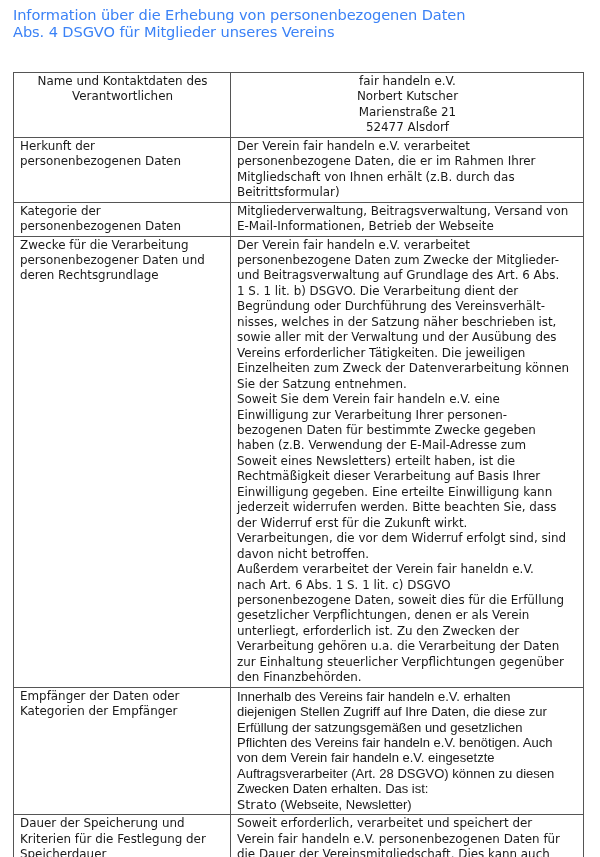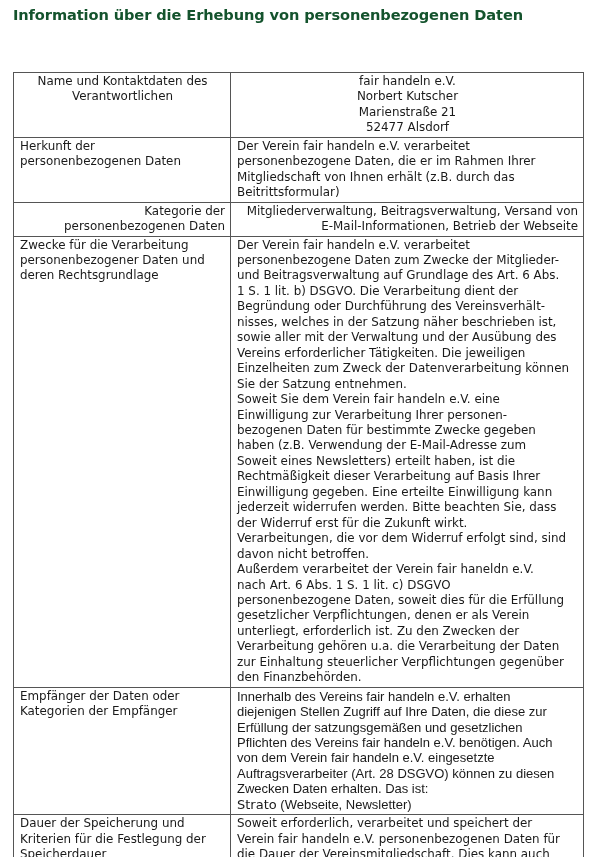--- a/index.html
+++ b/index.html
@@ -14,24 +14,24 @@
       overflow: hidden;
       font-family: "DejaVu Sans", sans-serif;
       color: #1a1a1a;
     }
     .title {
       position: absolute;
       left: 13px;
       top: 6px;
       width: 580px;
       font-family: "DejaVu Sans", sans-serif;
-      font-weight: bold;
+      font-weight: normal;
       font-size: 14.6px;
       line-height: 17px;
-      color: #14532d;
+      color: #3b82f6;
       letter-spacing: -0.1px;
     }
     .title .line { display: block; white-space: nowrap; }
     table.info {
       position: absolute;
       left: 13px;
       top: 72px;
       width: 571px;
       border-collapse: collapse;
       table-layout: fixed;
@@ -48,20 +48,21 @@
     td.value { width: 341px; }
     .ln { display: block; white-space: nowrap; }
     .arial { font-family: "Liberation Sans", sans-serif; font-size: 13px; }
     .strato { font-family: "DejaVu Sans", sans-serif; font-size: 13px; }
   </style>
 </head>
 <body>
 
 <h1 class="title" style="margin:0;">
   <span class="line">Information über die Erhebung von personenbezogenen Daten</span>
+  <span class="line">Abs. 4 DSGVO für Mitglieder unseres Vereins</span>
 </h1>
 
 <table class="info">
   <tbody>
 
     <tr style="height:62px;text-align:center;">
       <td class="label">
         <span class="ln">Name und Kontaktdaten des</span>
         <span class="ln">Verantwortlichen</span>
       </td>
@@ -79,21 +80,21 @@
         <span class="ln">personenbezogenen Daten</span>
       </td>
       <td class="value">
         <span class="ln">Der Verein fair handeln e.V. verarbeitet</span>
         <span class="ln">personenbezogene Daten, die er im Rahmen Ihrer</span>
         <span class="ln">Mitgliedschaft von Ihnen erhält (z.B. durch das</span>
         <span class="ln">Beitrittsformular)</span>
       </td>
     </tr>
 
-    <tr style="height:29px;text-align:right;">
+    <tr style="height:29px;">
       <td class="label">
         <span class="ln">Kategorie der</span>
         <span class="ln">personenbezogenen Daten</span>
       </td>
       <td class="value">
         <span class="ln">Mitgliederverwaltung, Beitragsverwaltung, Versand von</span>
         <span class="ln">E-Mail-Informationen, Betrieb der Webseite</span>
       </td>
     </tr>
 

